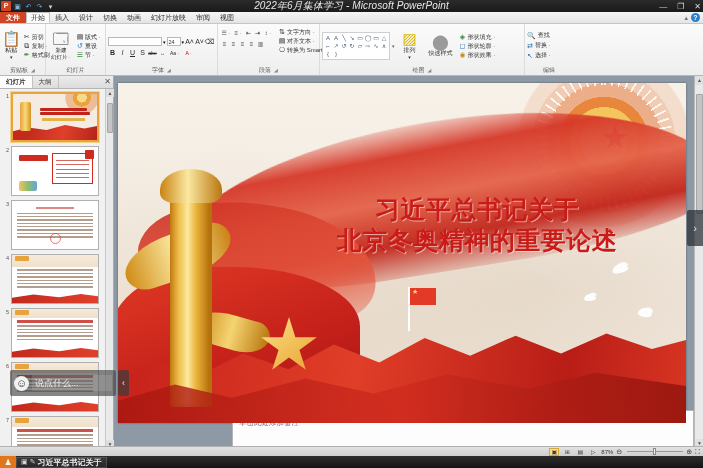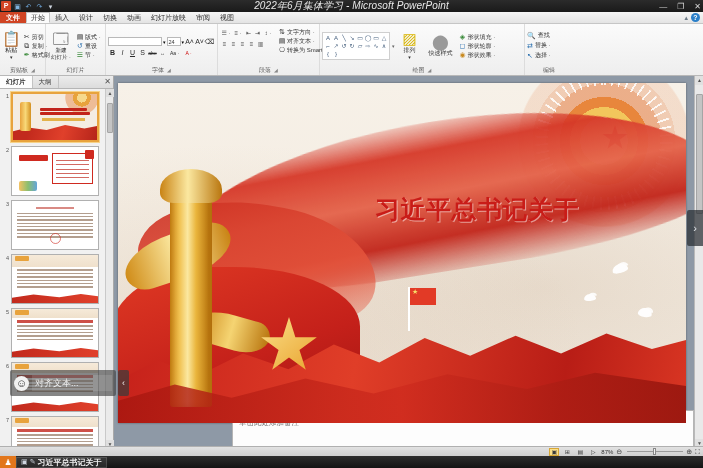--- a/index.html
+++ b/index.html
@@ -848,39 +848,40 @@
       <div class="landscape"></div>
       <div class="landscape2"></div>
       <div class="flagpole"></div>
       <div class="flag"></div>
       <div class="dove d1"></div>
       <div class="dove d2"></div>
       <div class="dove d3"></div>
 
       <div class="slide-title">
         <div class="l1">习近平总书记关于</div>
+        <div class="l2">北京冬奥精神的重要论述</div>
       </div>
     </div>
 
     <div class="slidenav">›</div>
 
     <div class="notes">
       <span>单击此处添加备注</span>
     </div>
 
     <div class="editor-scroll">
       <div class="es-arrow" style="top:0">▲</div>
       <div class="es-thumb"></div>
       <div class="es-arrow" style="bottom:0">▼</div>
     </div>
   </div>
 
   <div class="chatbar">
     <div class="chat-emoji">☺</div>
-    <div class="chat-input">对齐文本...</div>
+    <div class="chat-input">说点什么...</div>
   </div>
   <div class="chat-collapse">‹</div>
 
   <div class="statusbar">
     <span class="viewbtn sel">▣</span>
     <span class="viewbtn">⊞</span>
     <span class="viewbtn">▤</span>
     <span class="viewbtn">▷</span>
     <span>87%</span>
     <span class="zs-btn">⊖</span>

